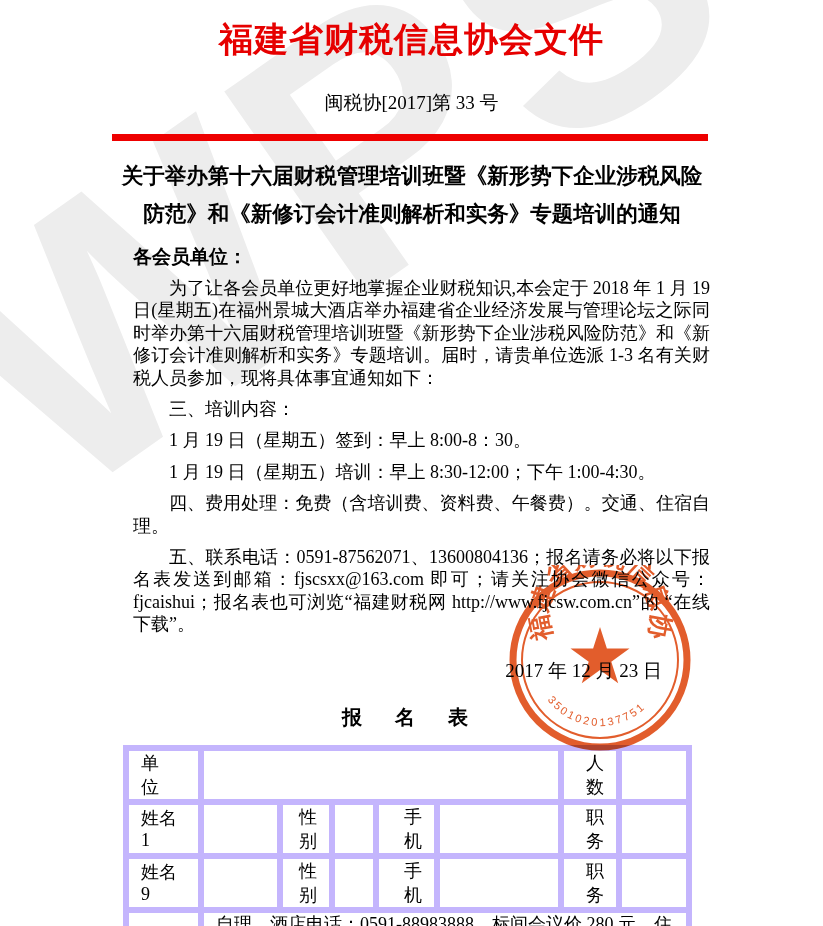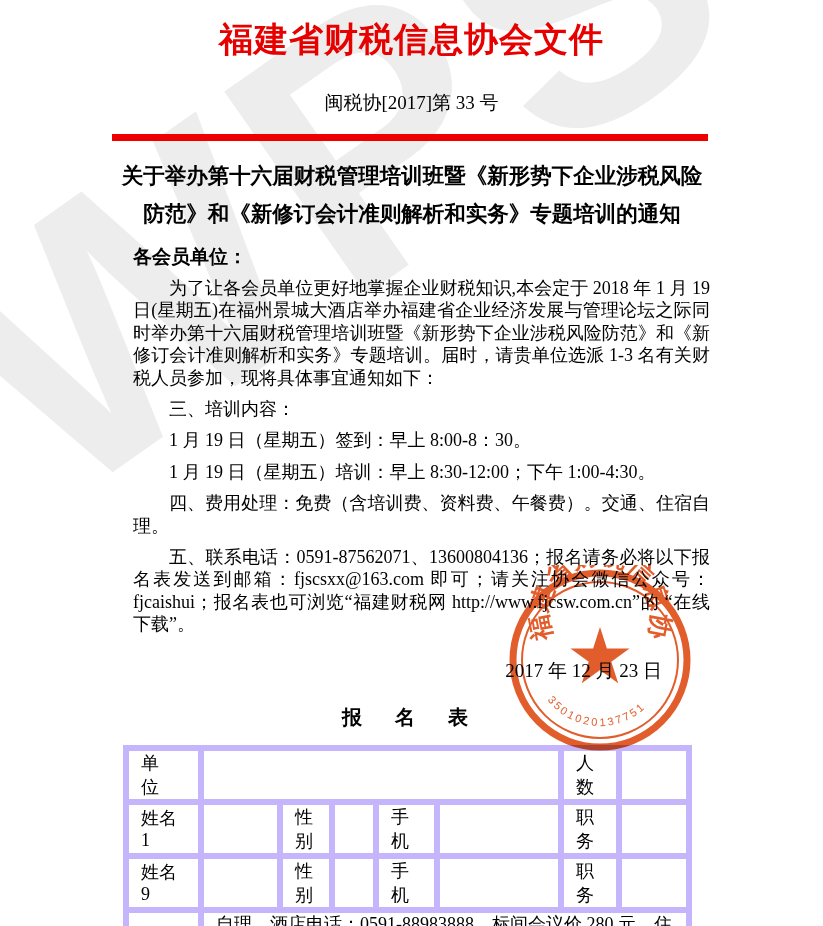--- a/index.html
+++ b/index.html
@@ -84,21 +84,21 @@
     width:563px;
     font-size:18px;
   }
   table.signup td{
     border:6px solid #c4b5fd;
     height:30px;
     padding:0 12px;
     vertical-align:middle;
     overflow:hidden;
   }
-  td.lbl{text-align:left;}
+  td.lbl{text-align:right;}
   td.lbl-left{text-align:left;padding-left:8px;}
   td.lodging-lbl{vertical-align:top;padding-top:4px;padding-left:8px;}
   td.lodging-val{
     font-size:18px;line-height:23px;
     padding:3px 6px;
     height:48px;
     vertical-align:top;
   }
 
   .seal{

